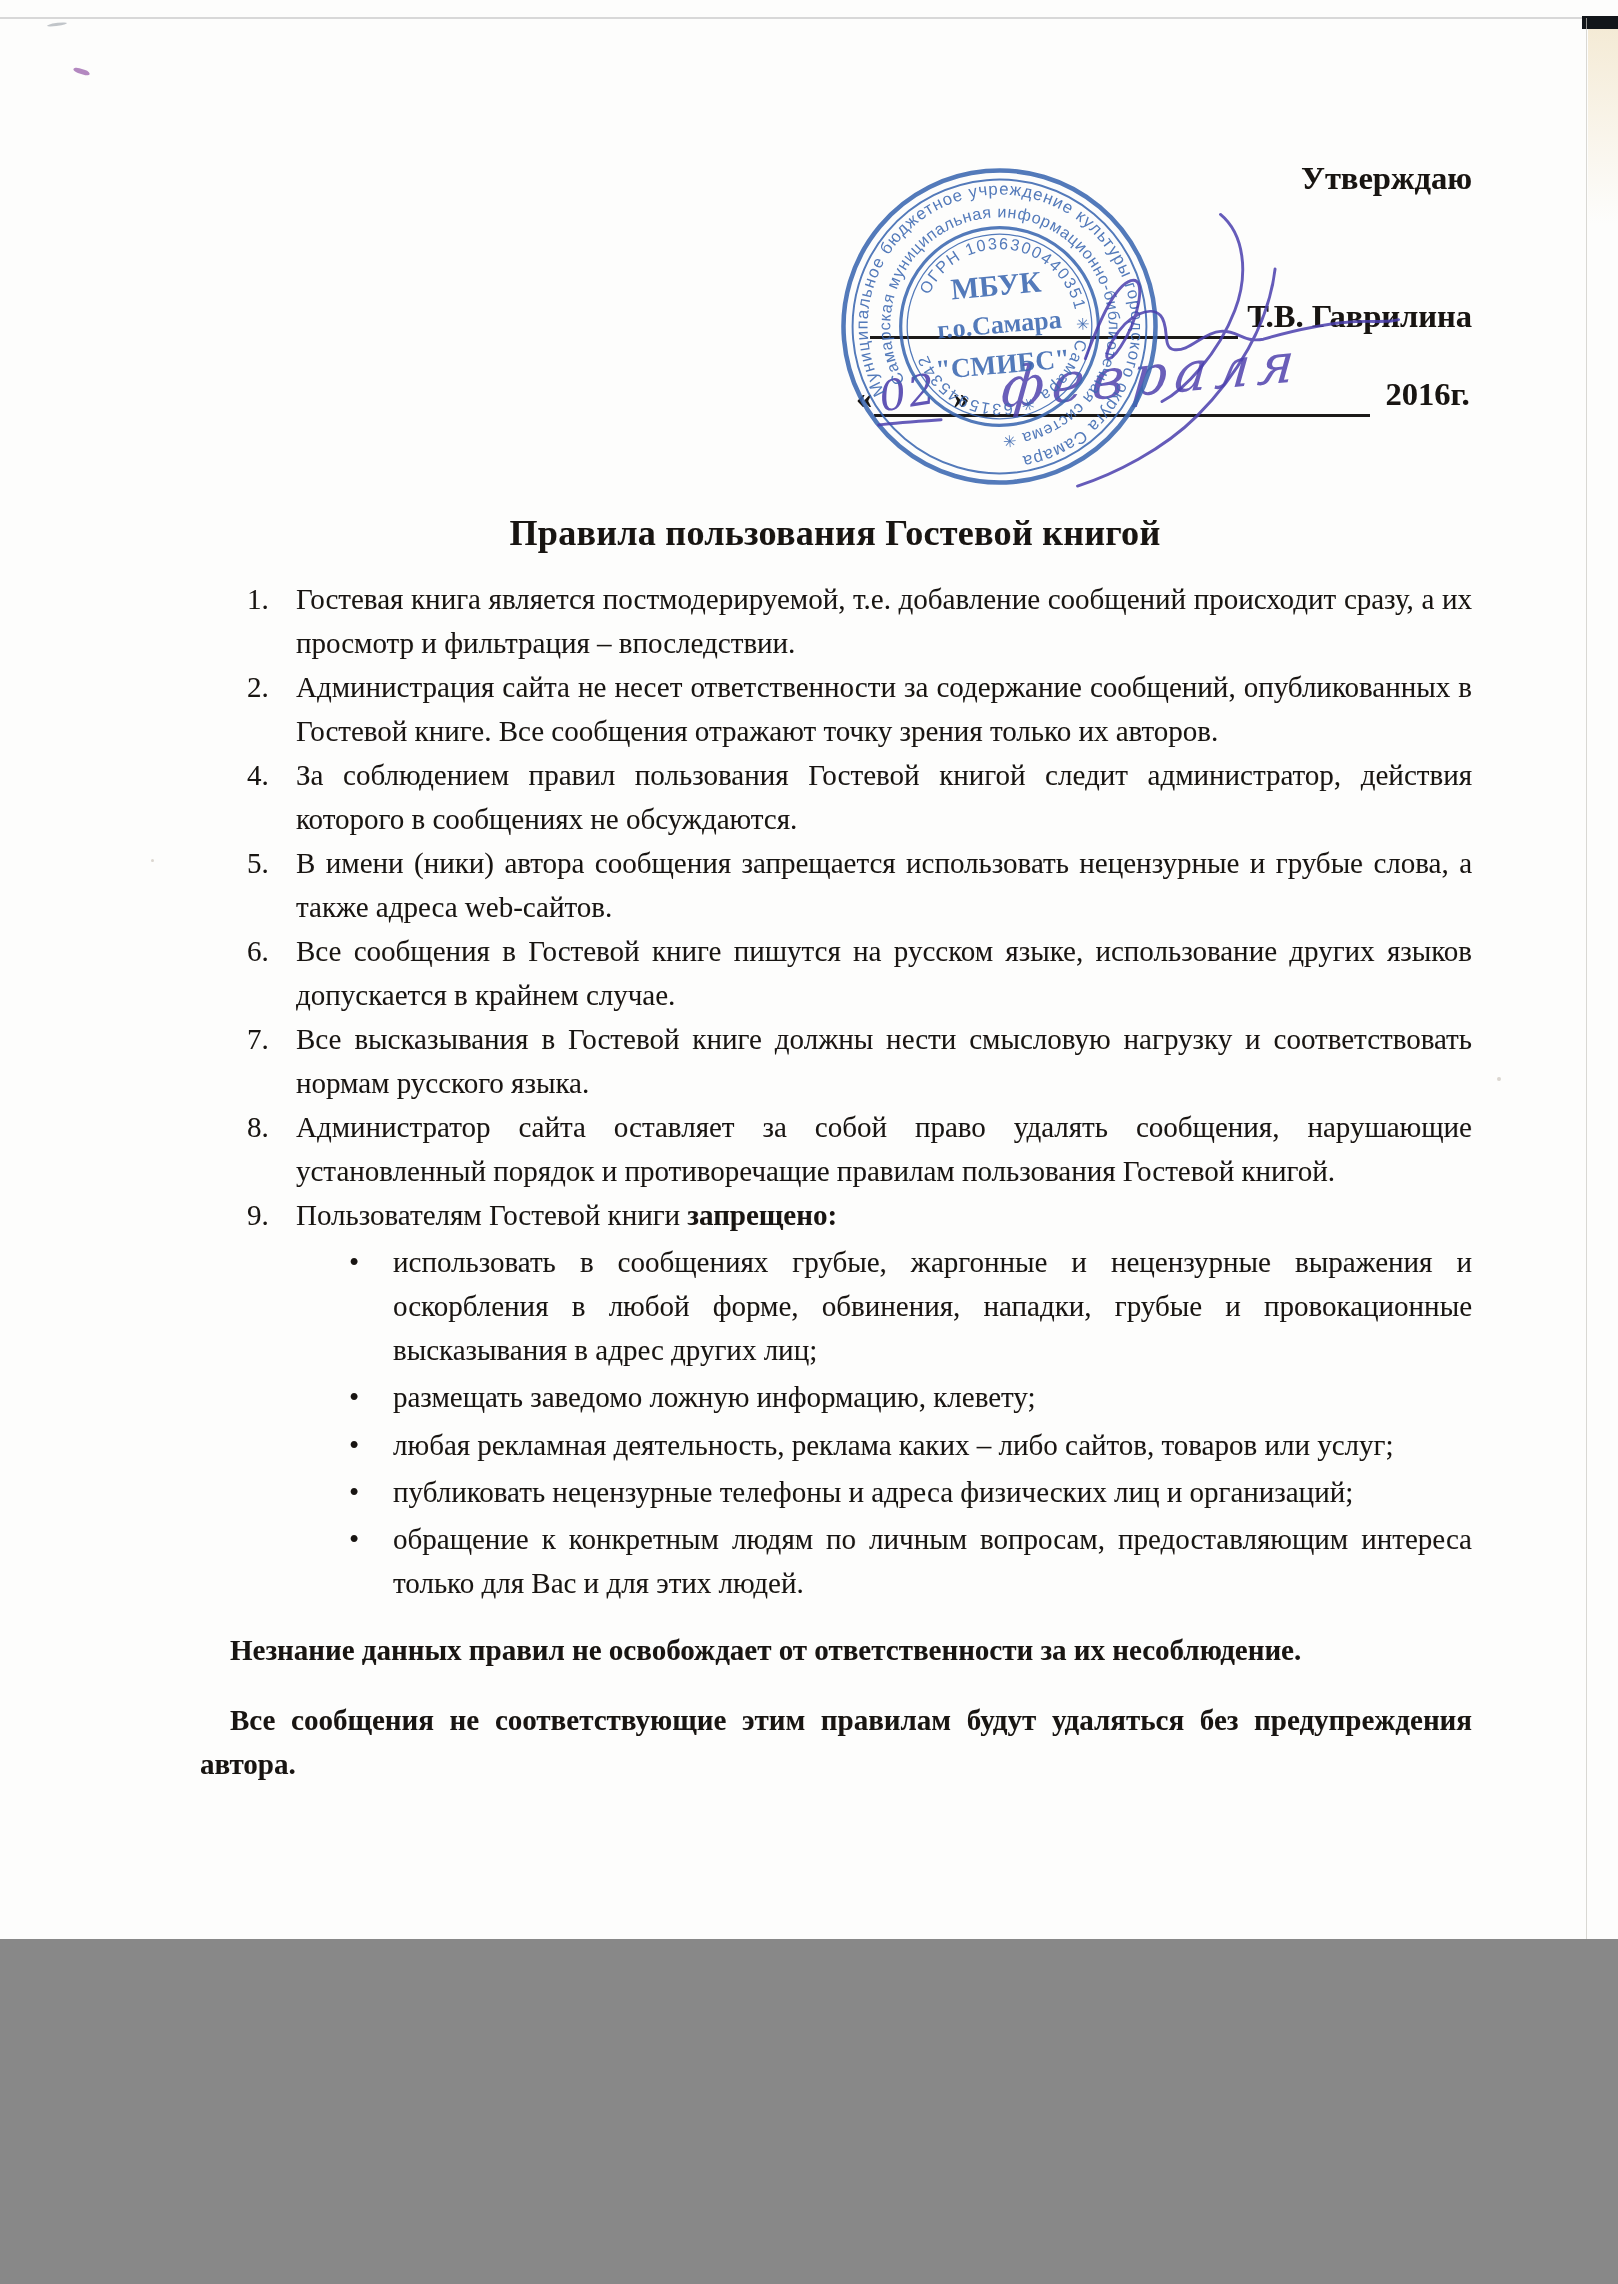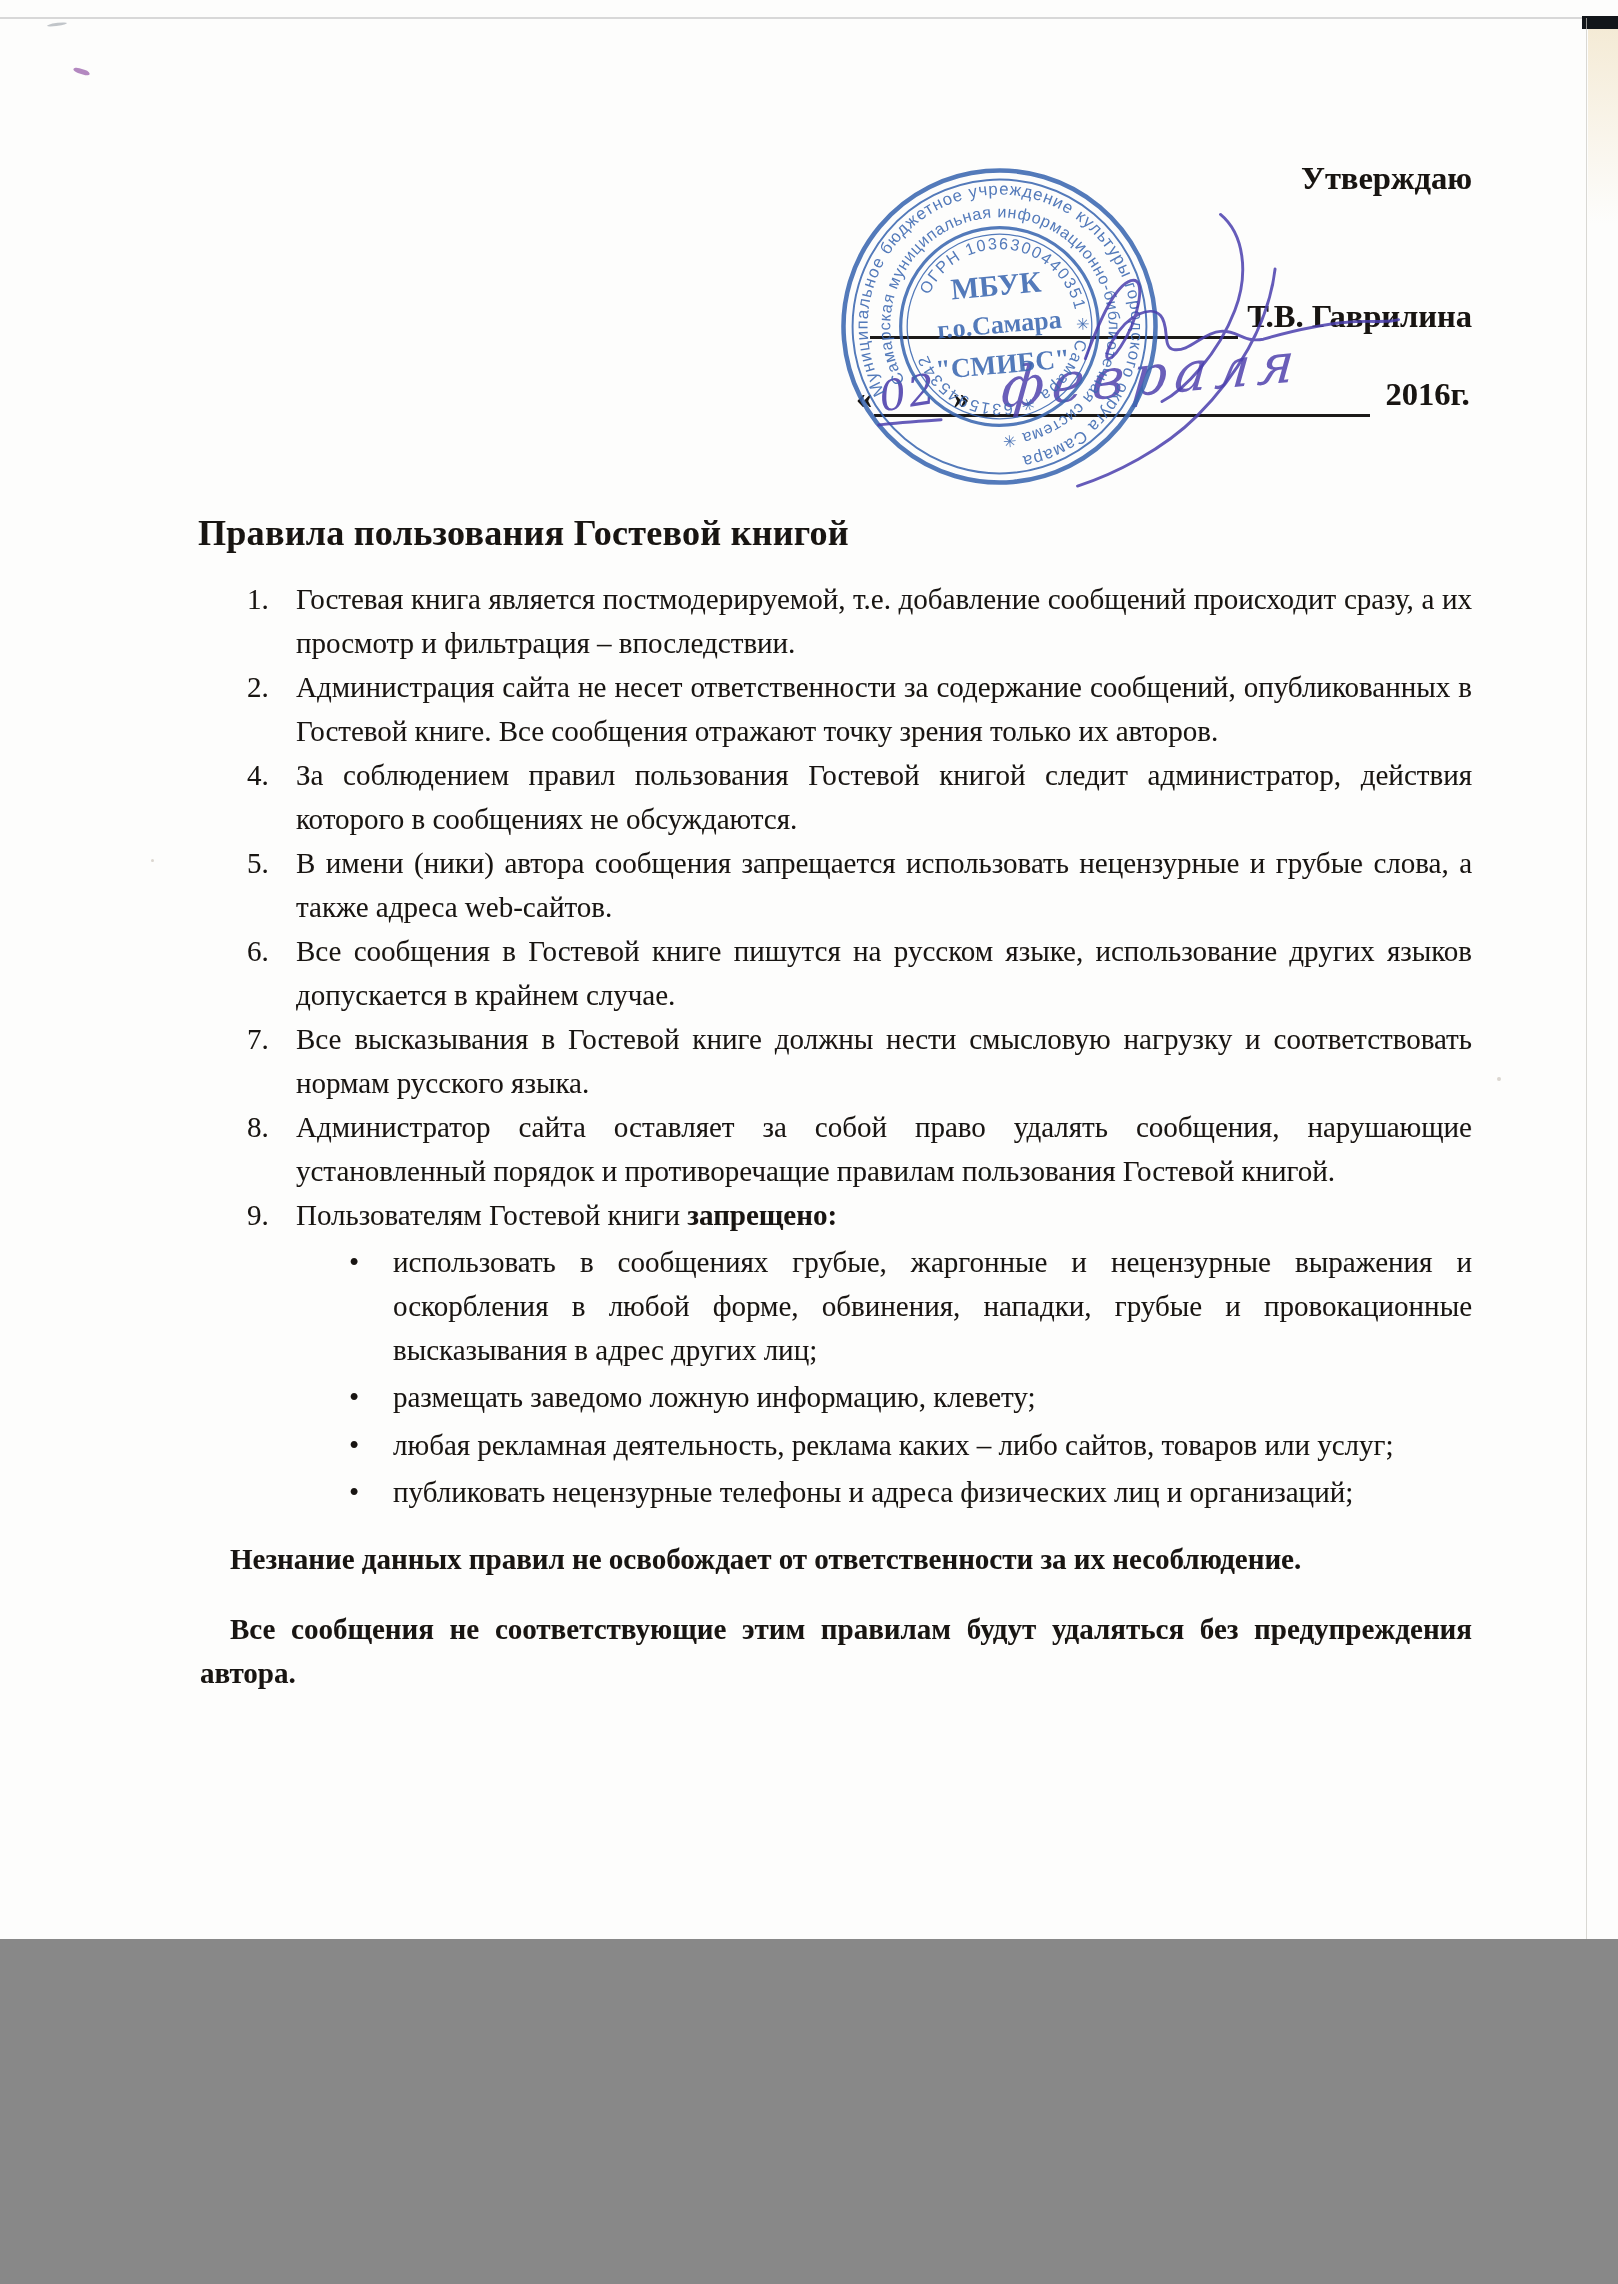--- a/index.html
+++ b/index.html
@@ -41,21 +41,21 @@
   
   .hw{position:absolute;font-style:italic;color:#5143ae;font-family:"DejaVu Serif",serif;}
   .hw-day{left:879px;top:368px;font-size:42px;letter-spacing:2.6px;transform:rotate(-9deg);opacity:.9;}
   .hw-month{left:1001px;top:343px;font-size:55px;letter-spacing:7.8px;transform:rotate(-5deg) skewX(-10deg);opacity:.85;}
 
   
   .stamp{position:absolute;left:837px;top:164px;width:325px;height:325px;transform:rotate(-5deg);opacity:.88;}
   .sig-overlay{position:absolute;left:0;top:0;width:1619px;height:2284px;pointer-events:none;}
 
   
-  .title{position:absolute;left:198px;top:511px;width:1274px;text-align:left;
+  .title{position:absolute;left:198px;top:511px;width:1274px;text-align:center;
          font-size:36px;font-weight:bold;line-height:44px;letter-spacing:0.3px;
          text-shadow:0.3px 0.3px 0 rgba(70,45,35,.28);}
 
   
   .body{position:absolute;left:247px;top:577px;width:1225px;
         font-size:29px;line-height:44px;text-align:justify;
         text-shadow:0.3px 0.3px 0 rgba(70,45,35,.22);}
   .rule{margin:0 0 0 49px;text-indent:-49px;}
   .num{display:inline-block;width:49px;text-indent:0;}
   .bold{font-weight:bold;}
@@ -139,19 +139,20 @@
     <div class="rule"><span class="num">5.</span><span>В имени (ники) автора сообщения запрещается использовать нецензурные и грубые слова, а также адреса web-сайтов.</span></div>
     <div class="rule"><span class="num">6.</span><span>Все сообщения в Гостевой книге пишутся на русском языке, использование других языков допускается в крайнем случае.</span></div>
     <div class="rule"><span class="num">7.</span><span>Все высказывания в Гостевой книге должны нести смысловую нагрузку и соответствовать нормам русского языка.</span></div>
     <div class="rule"><span class="num">8.</span><span>Администратор сайта оставляет за собой право удалять сообщения, нарушающие установленный порядок и противоречащие правилам пользования Гостевой книгой.</span></div>
     <div class="rule"><span class="num">9.</span><span>Пользователям Гостевой книги </span><span class="bold">запрещено:</span></div>
 
     <div class="pro"><span class="dot">•</span><span>использовать в сообщениях грубые, жаргонные и нецензурные выражения и оскорбления в любой форме, обвинения, нападки, грубые и провокационные высказывания в адрес других лиц;</span></div>
     <div class="pro"><span class="dot">•</span><span>размещать заведомо ложную информацию, клевету;</span></div>
     <div class="pro"><span class="dot">•</span><span>любая рекламная деятельность, реклама каких – либо сайтов, товаров или услуг;</span></div>
     <div class="pro"><span class="dot">•</span><span>публиковать нецензурные телефоны и адреса физических лиц и организаций;</span></div>
+    <div class="pro"><span class="dot">•</span><span>обращение к конкретным людям по личным вопросам, предоставляющим интереса только для Вас и для этих людей.</span></div>
 
     <p class="footer-p">Незнание данных правил не освобождает от ответственности за их несоблюдение.</p>
     <p class="footer-p footer-p2">Все сообщения не соответствующие этим правилам будут удаляться без предупреждения автора.</p>
   </div>
 
 </div>
 
 
 </body></html>

